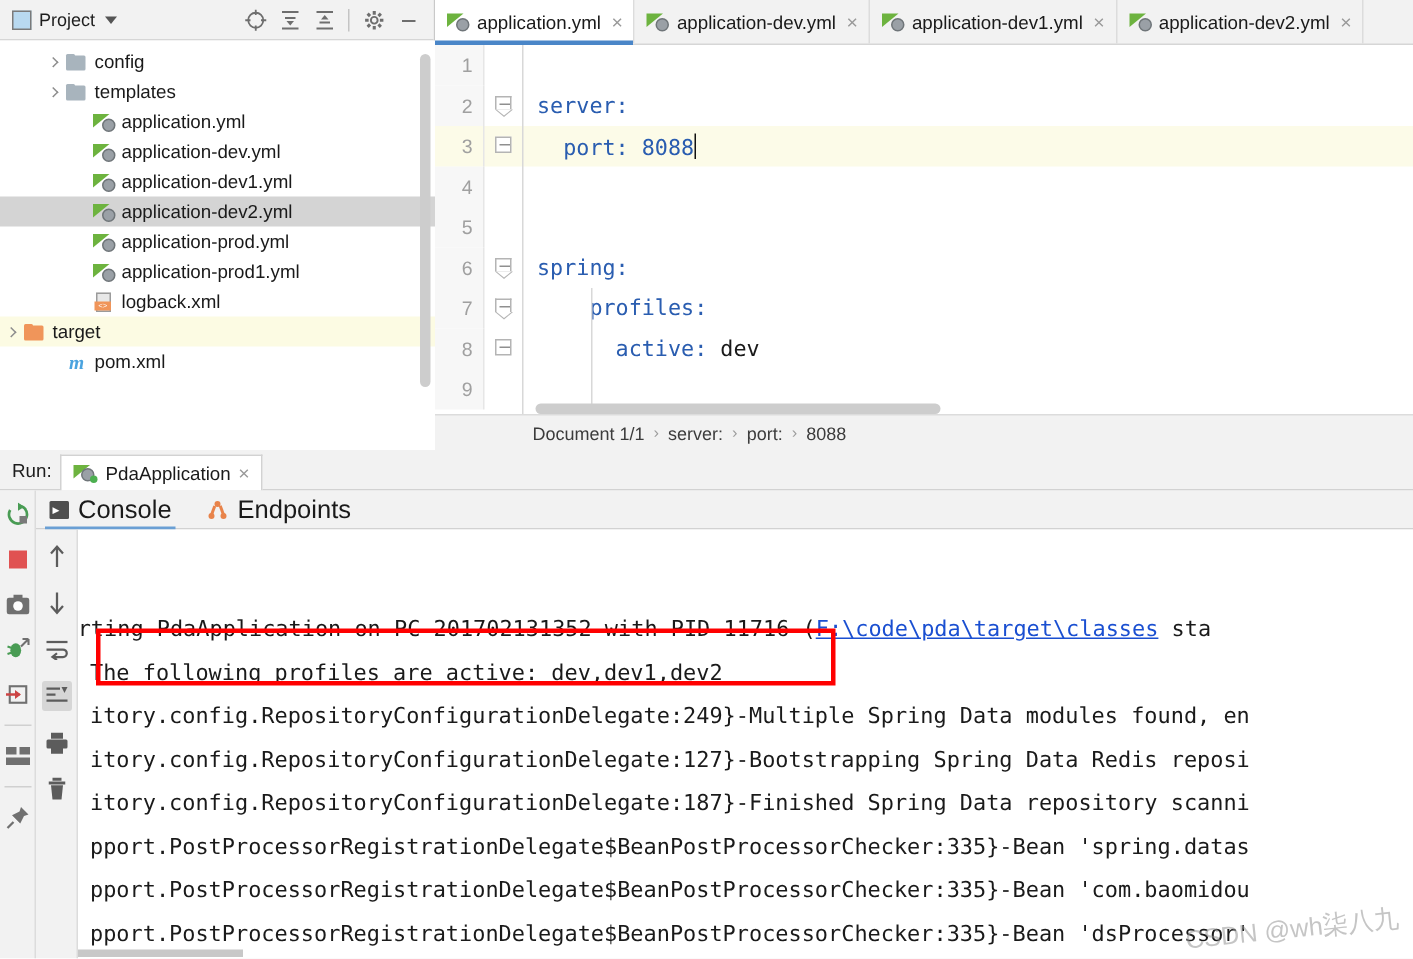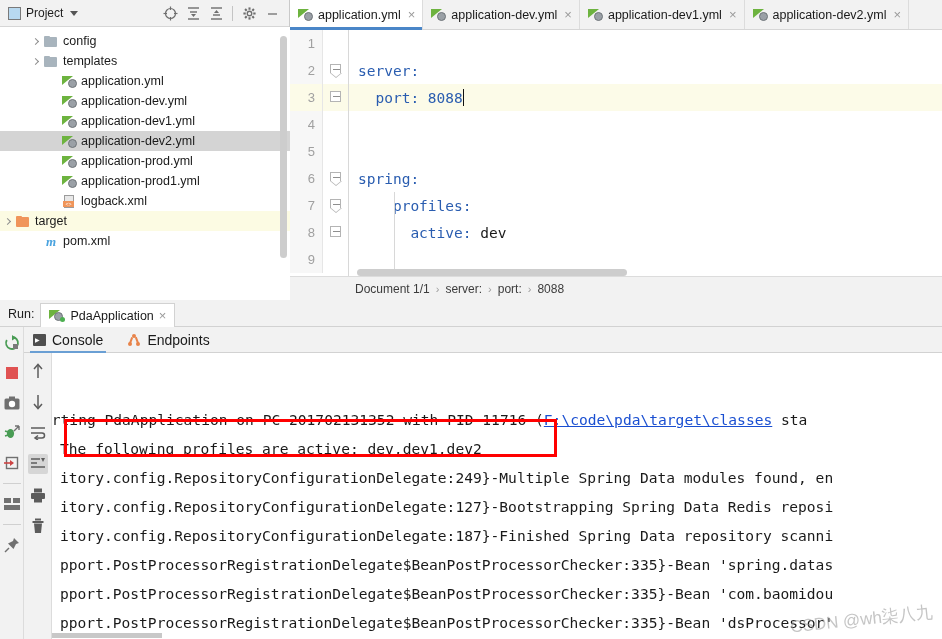--- a/index.html
+++ b/index.html
@@ -210,21 +210,21 @@
   .ic-run-spring .dot {
     position:absolute; right:0px; bottom:0px; width:5px; height:5px; border-radius:50%;
     background:#4caf50;
   }
 
   #run-subtabs {
     position: relative; height: 26px; background:#f2f2f2;
     display:flex; align-items:center; padding-left: 30px; gap: 18px;
     border-bottom: 1px solid #d2d2d2;
   }
-  .sub-tab { display:flex; align-items:center; gap:6px; font-size:14px; color:#1a1a1a;
+  .sub-tab { display:flex; align-items:center; gap:6px; font-size:17px; color:#1a1a1a;
      height:26px; padding: 0 3px; position: relative;}
   .sub-tab.active:after { content:""; position:absolute; left:0; right:0; bottom:0; height:2px; background:#6a9fd4;}
   .ic-console { width:13px; height:12px; background:#4f4f4f; position:relative; border-radius:1px; }
   .ic-console:before { content:"\25B6"; position:absolute; color:#fff; font-size:6px; left:2px; top:2px; }
   .ic-endpoints { position:relative; width:14px; height:12px; }
   .ic-endpoints i { position:absolute; background:#e8834a; }
   .ic-endpoints i.a { left:1px; top:8px; width:4px; height:4px; border-radius:50%; }
   .ic-endpoints i.b { left:9px; top:8px; width:4px; height:4px; border-radius:50%; }
   .ic-endpoints i.c { left:5px; top:0px; width:4px; height:4px; border-radius:50%; }
   .ic-endpoints i.d { left:3px; top:3px; width:1.5px; height:7px; transform:rotate(20deg); }

